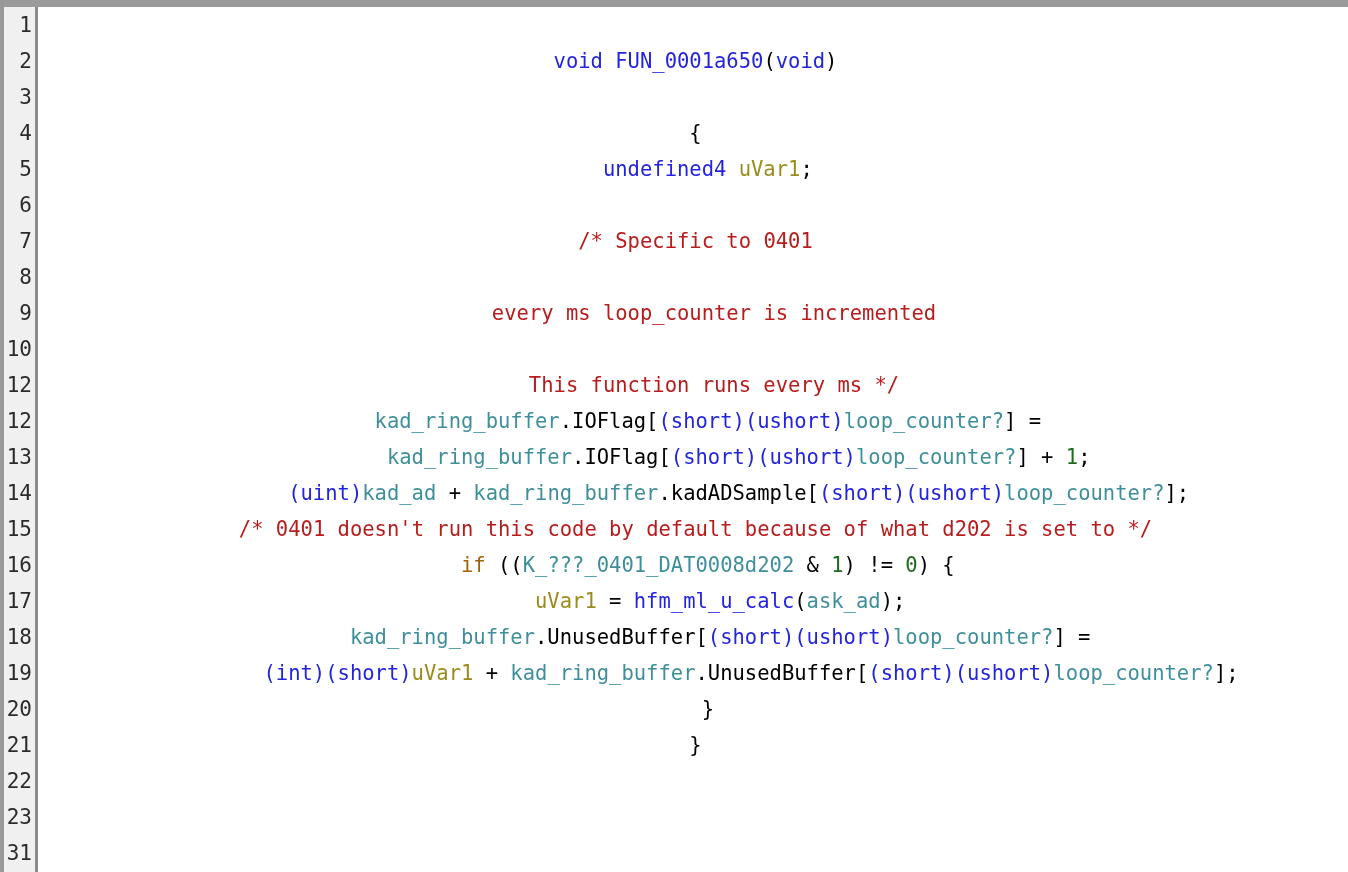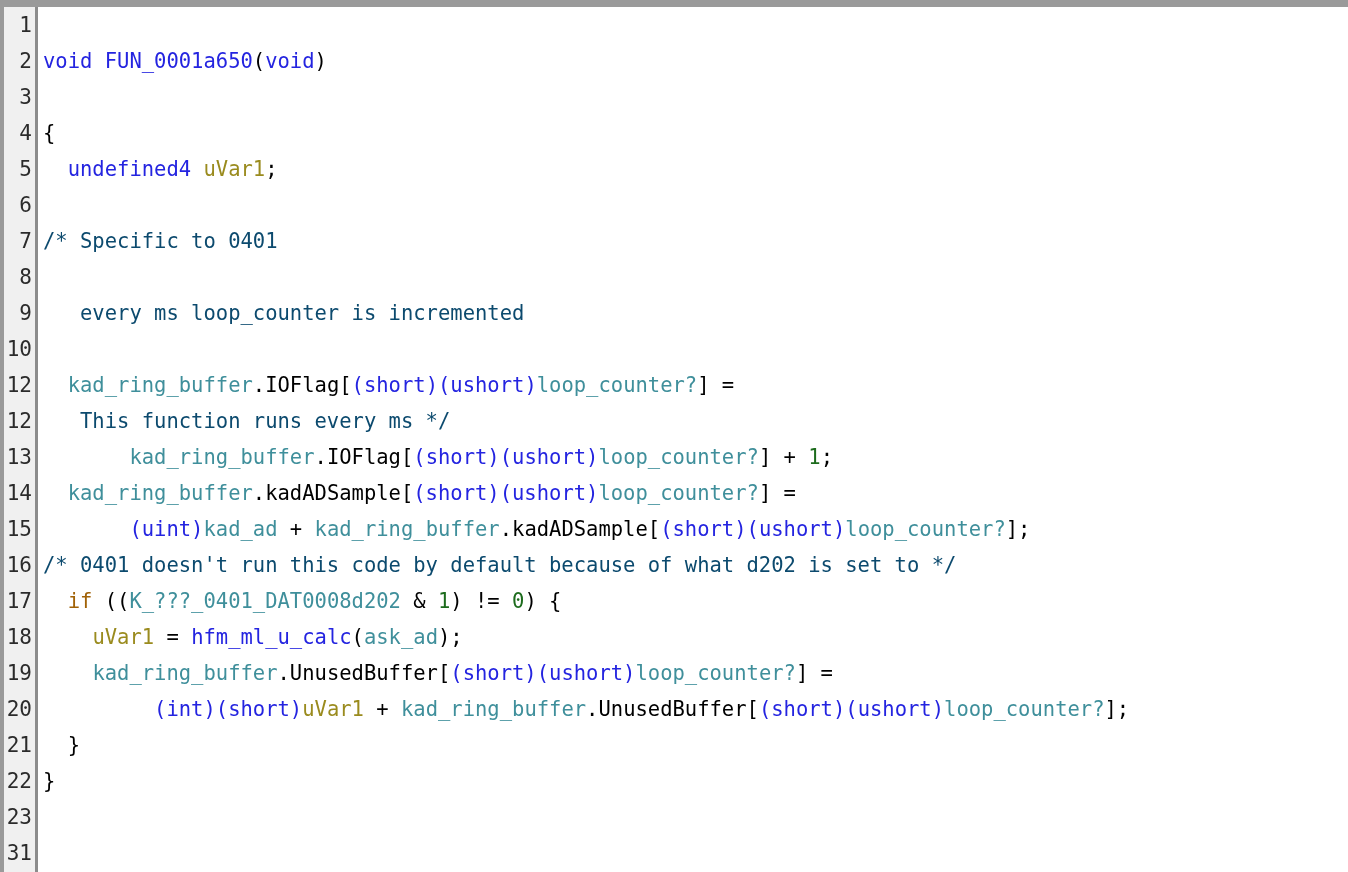--- a/index.html
+++ b/index.html
@@ -53,38 +53,39 @@
   
   #code-area {
     position: absolute;
     left: 37px;
     top: 0;
     right: 0;
     height: 865px;
     background: #ffffff;
     overflow: hidden;
     z-index: 1;
+    text-align: center;
   }
   .code-line {
     height: 36px;
     line-height: 36px;
     white-space: pre;
     font-family: "DejaVu Sans Mono", monospace;
     font-size: 20.5px;
     color: #000000;
     padding-left: 2px;
     box-sizing: border-box;
   }
 
   
   .tok-plain    { color: #000000; }
   .tok-keyword  { color: #a16207; }
   .tok-type     { color: #2424e0; }
   .tok-funcname { color: #2424e0; }
-  .tok-comment  { color: #0c4a6e; }
+  .tok-comment  { color: #b91c1c; }
   .tok-global   { color: #3f8f9b; }
   .tok-var      { color: #9a8b1e; }
   .tok-const    { color: #1c6b1c; }
   .tok-punct    { color: #000000; }
 </style>
 </head>
 <body>
 
 <div id="decompiler-window">
 
@@ -119,24 +120,23 @@
       <div class="code-line">&nbsp;</div>
       <div class="code-line"><span class="tok-type">void</span><span class="tok-plain"> </span><span class="tok-funcname">FUN_0001a650</span><span class="tok-punct">(</span><span class="tok-type">void</span><span class="tok-punct">)</span></div>
       <div class="code-line">&nbsp;</div>
       <div class="code-line"><span class="tok-punct">{</span></div>
       <div class="code-line"><span class="tok-plain">  </span><span class="tok-type">undefined4</span><span class="tok-plain"> </span><span class="tok-var">uVar1</span><span class="tok-punct">;</span></div>
       <div class="code-line">&nbsp;</div>
       <div class="code-line"><span class="tok-comment">/* Specific to 0401</span></div>
       <div class="code-line">&nbsp;</div>
       <div class="code-line"><span class="tok-comment">   every ms loop_counter is incremented</span></div>
       <div class="code-line">&nbsp;</div>
+      <div class="code-line"><span class="tok-comment">   This function runs every ms */</span></div>
       <div class="code-line"><span class="tok-plain">  </span><span class="tok-global">kad_ring_buffer</span><span class="tok-plain">.IOFlag[</span><span class="tok-type">(short)</span><span class="tok-type">(ushort)</span><span class="tok-global">loop_counter?</span><span class="tok-plain">] =</span></div>
-      <div class="code-line"><span class="tok-comment">   This function runs every ms */</span></div>
       <div class="code-line"><span class="tok-plain">       </span><span class="tok-global">kad_ring_buffer</span><span class="tok-plain">.IOFlag[</span><span class="tok-type">(short)</span><span class="tok-type">(ushort)</span><span class="tok-global">loop_counter?</span><span class="tok-plain">] + </span><span class="tok-const">1</span><span class="tok-plain">;</span></div>
-      <div class="code-line"><span class="tok-plain">  </span><span class="tok-global">kad_ring_buffer</span><span class="tok-plain">.kadADSample[</span><span class="tok-type">(short)</span><span class="tok-type">(ushort)</span><span class="tok-global">loop_counter?</span><span class="tok-plain">] =</span></div>
       <div class="code-line"><span class="tok-plain">       </span><span class="tok-type">(uint)</span><span class="tok-global">kad_ad</span><span class="tok-plain"> + </span><span class="tok-global">kad_ring_buffer</span><span class="tok-plain">.kadADSample[</span><span class="tok-type">(short)</span><span class="tok-type">(ushort)</span><span class="tok-global">loop_counter?</span><span class="tok-plain">];</span></div>
       <div class="code-line"><span class="tok-comment">/* 0401 doesn't run this code by default because of what d202 is set to */</span></div>
       <div class="code-line"><span class="tok-plain">  </span><span class="tok-keyword">if</span><span class="tok-plain"> ((</span><span class="tok-global">K_???_0401_DAT0008d202</span><span class="tok-plain"> &amp; </span><span class="tok-const">1</span><span class="tok-plain">) != </span><span class="tok-const">0</span><span class="tok-plain">) {</span></div>
       <div class="code-line"><span class="tok-plain">    </span><span class="tok-var">uVar1</span><span class="tok-plain"> = </span><span class="tok-funcname">hfm_ml_u_calc</span><span class="tok-plain">(</span><span class="tok-global">ask_ad</span><span class="tok-plain">);</span></div>
       <div class="code-line"><span class="tok-plain">    </span><span class="tok-global">kad_ring_buffer</span><span class="tok-plain">.UnusedBuffer[</span><span class="tok-type">(short)</span><span class="tok-type">(ushort)</span><span class="tok-global">loop_counter?</span><span class="tok-plain">] =</span></div>
       <div class="code-line"><span class="tok-plain">         </span><span class="tok-type">(int)</span><span class="tok-type">(short)</span><span class="tok-var">uVar1</span><span class="tok-plain"> + </span><span class="tok-global">kad_ring_buffer</span><span class="tok-plain">.UnusedBuffer[</span><span class="tok-type">(short)</span><span class="tok-type">(ushort)</span><span class="tok-global">loop_counter?</span><span class="tok-plain">];</span></div>
       <div class="code-line"><span class="tok-plain">  }</span></div>
       <div class="code-line"><span class="tok-plain">}</span></div>
       <div class="code-line">&nbsp;</div>
     </div>

